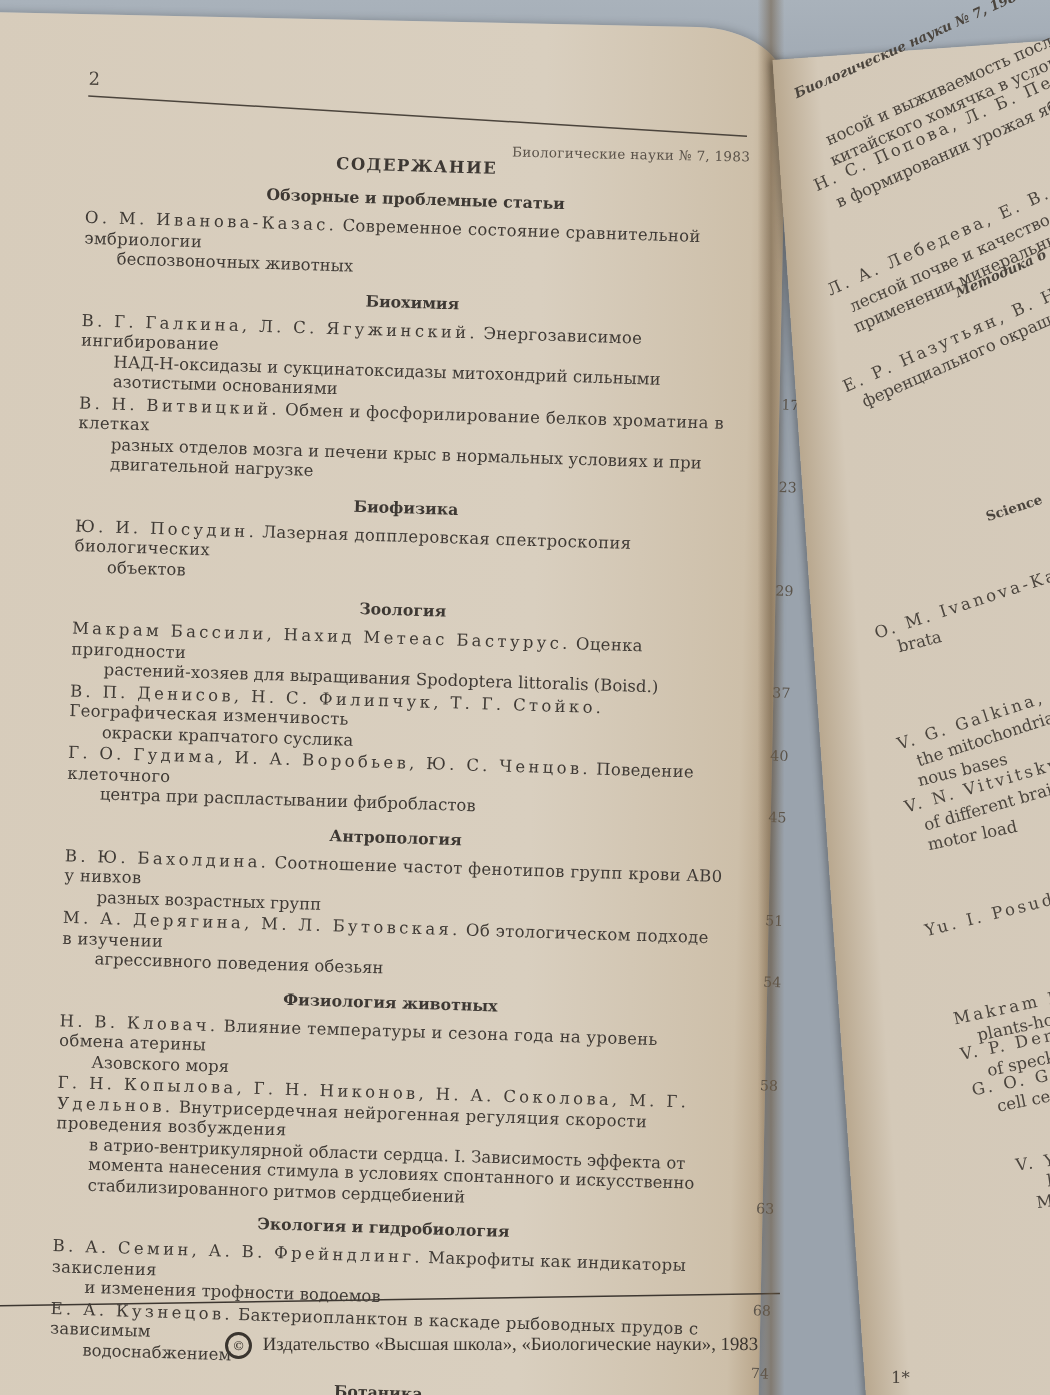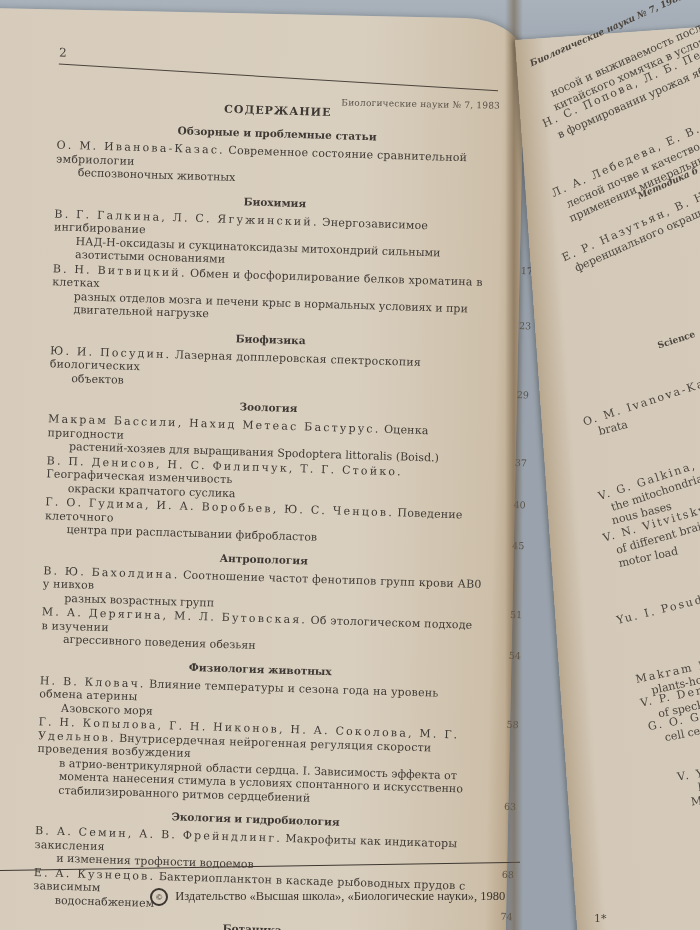--- a/index.html
+++ b/index.html
@@ -202,21 +202,21 @@
 
       </div>
 
     </div>
   </div>
 </div>
 
 <div class="footer-rule"></div>
 <div class="copyright">
   <span class="c-icon">©</span>
-  <span>Издательство «Высшая школа», «Биологические науки», 1980</span>
+  <span>Издательство «Высшая школа», «Биологические науки», 1983</span>
 </div>
 
 <div class="gutter"></div>
 
 <div class="right-page">
   <div class="rp-text rp-head" style="left:12px;top:20px;transform:rotate(-20deg);transform-origin:0 0;">Биологические науки № 7, 1983</div>
   <div class="rp-text" style="left:30px;top:50px;transform:rotate(-20deg);transform-origin:0 0;">носой и выживаемость после</div>
   <div class="rp-text" style="left:32px;top:64px;transform:rotate(-20deg);transform-origin:0 0;">китайского хомячка в условиях</div>
   <div class="rp-text rp-sp" style="left:20px;top:80px;transform:rotate(-20deg);transform-origin:0 0;">Н. С. Попова, Л. Б. Перевязкина</div>
   <div class="rp-text" style="left:34px;top:92px;transform:rotate(-20deg);transform-origin:0 0;">в формировании урожая яблок</div>

